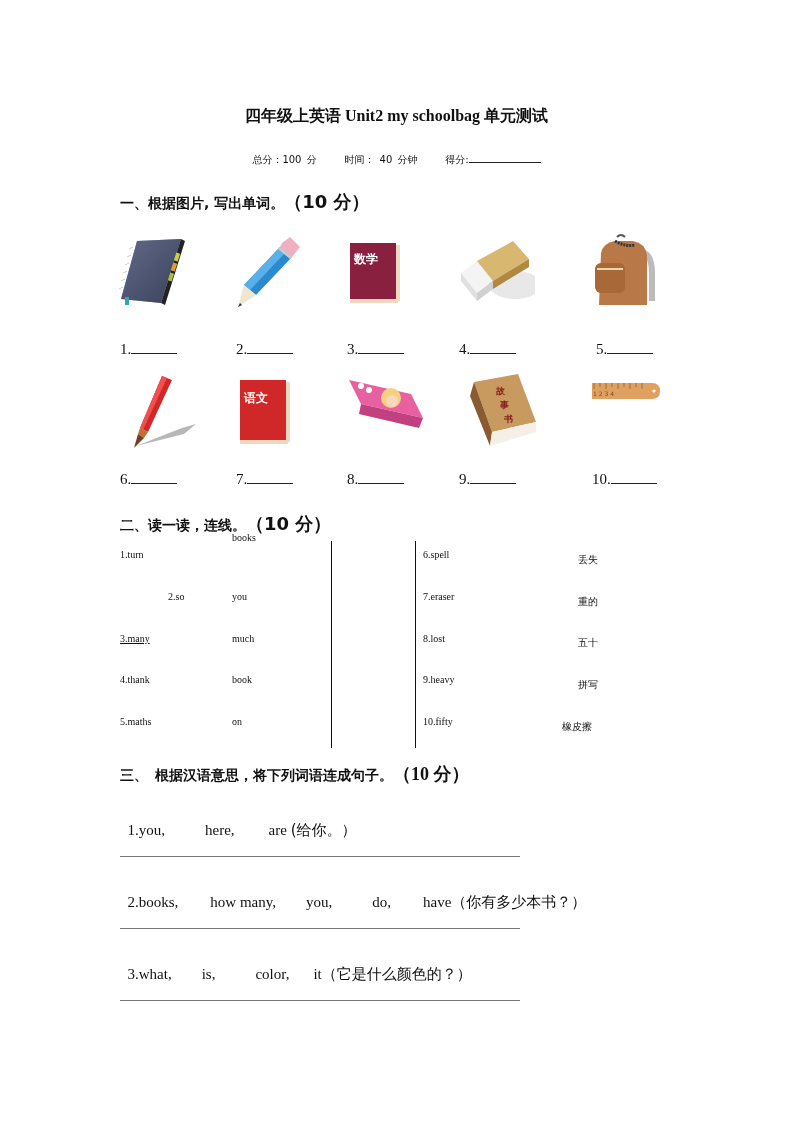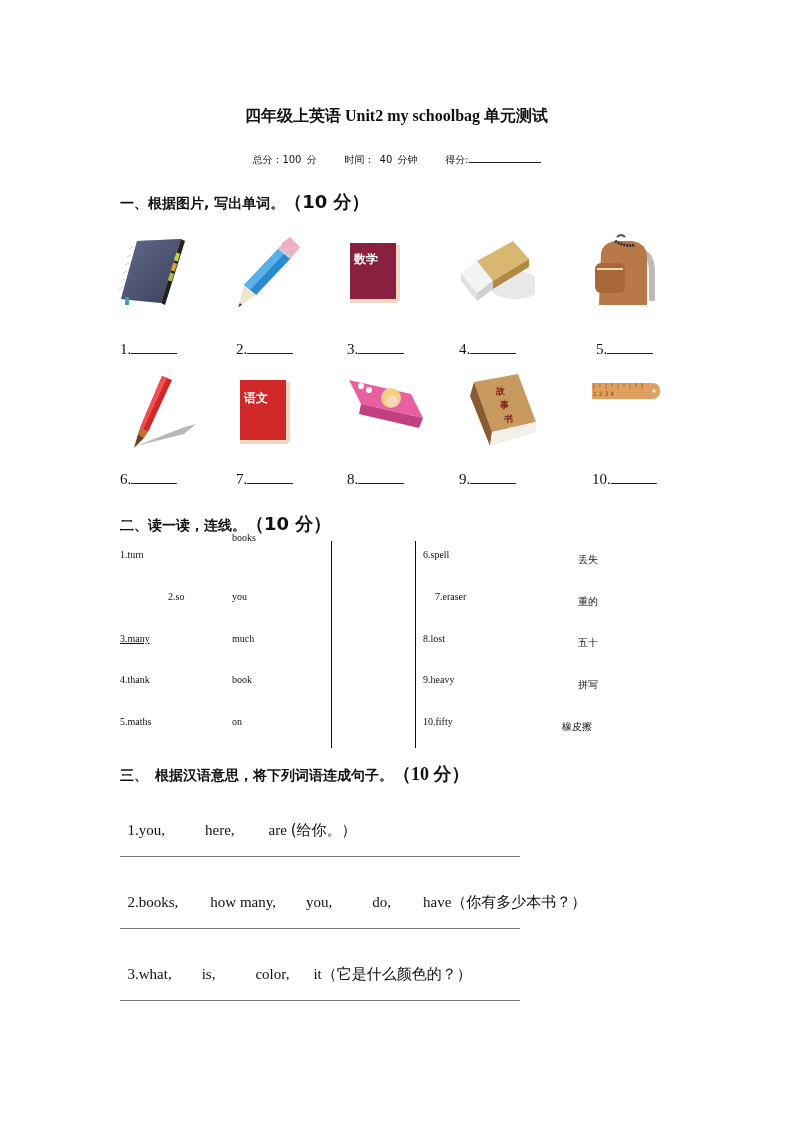--- a/index.html
+++ b/index.html
@@ -162,21 +162,21 @@
 <div class="abs word" style="left:232px;top:532px;">books</div>
 <div class="abs word" style="left:232px;top:591px;">you</div>
 <div class="abs word" style="left:232px;top:633px;">much</div>
 <div class="abs word" style="left:232px;top:674px;">book</div>
 <div class="abs word" style="left:232px;top:716px;">on</div>
 
 <div class="abs vline" style="left:331px;"></div>
 <div class="abs vline" style="left:415px;"></div>
 
 <div class="abs word" style="left:423px;top:549px;">6.spell</div>
-<div class="abs word" style="left:435px;top:591px;text-align:center;">7.eraser</div>
+<div class="abs word" style="left:423px;top:591px;text-align:center;">7.eraser</div>
 <div class="abs word" style="left:423px;top:633px;">8.lost</div>
 <div class="abs word" style="left:423px;top:674px;">9.heavy</div>
 <div class="abs word" style="left:423px;top:716px;">10.fifty</div>
 
 <div class="abs cn" style="left:578px;top:553px;">丢失</div>
 <div class="abs cn" style="left:578px;top:595px;">重的</div>
 <div class="abs cn" style="left:578px;top:636px;text-align:center;">五十</div>
 <div class="abs cn" style="left:578px;top:678px;">拼写</div>
 <div class="abs cn" style="left:562px;top:720px;">橡皮擦</div>
 

